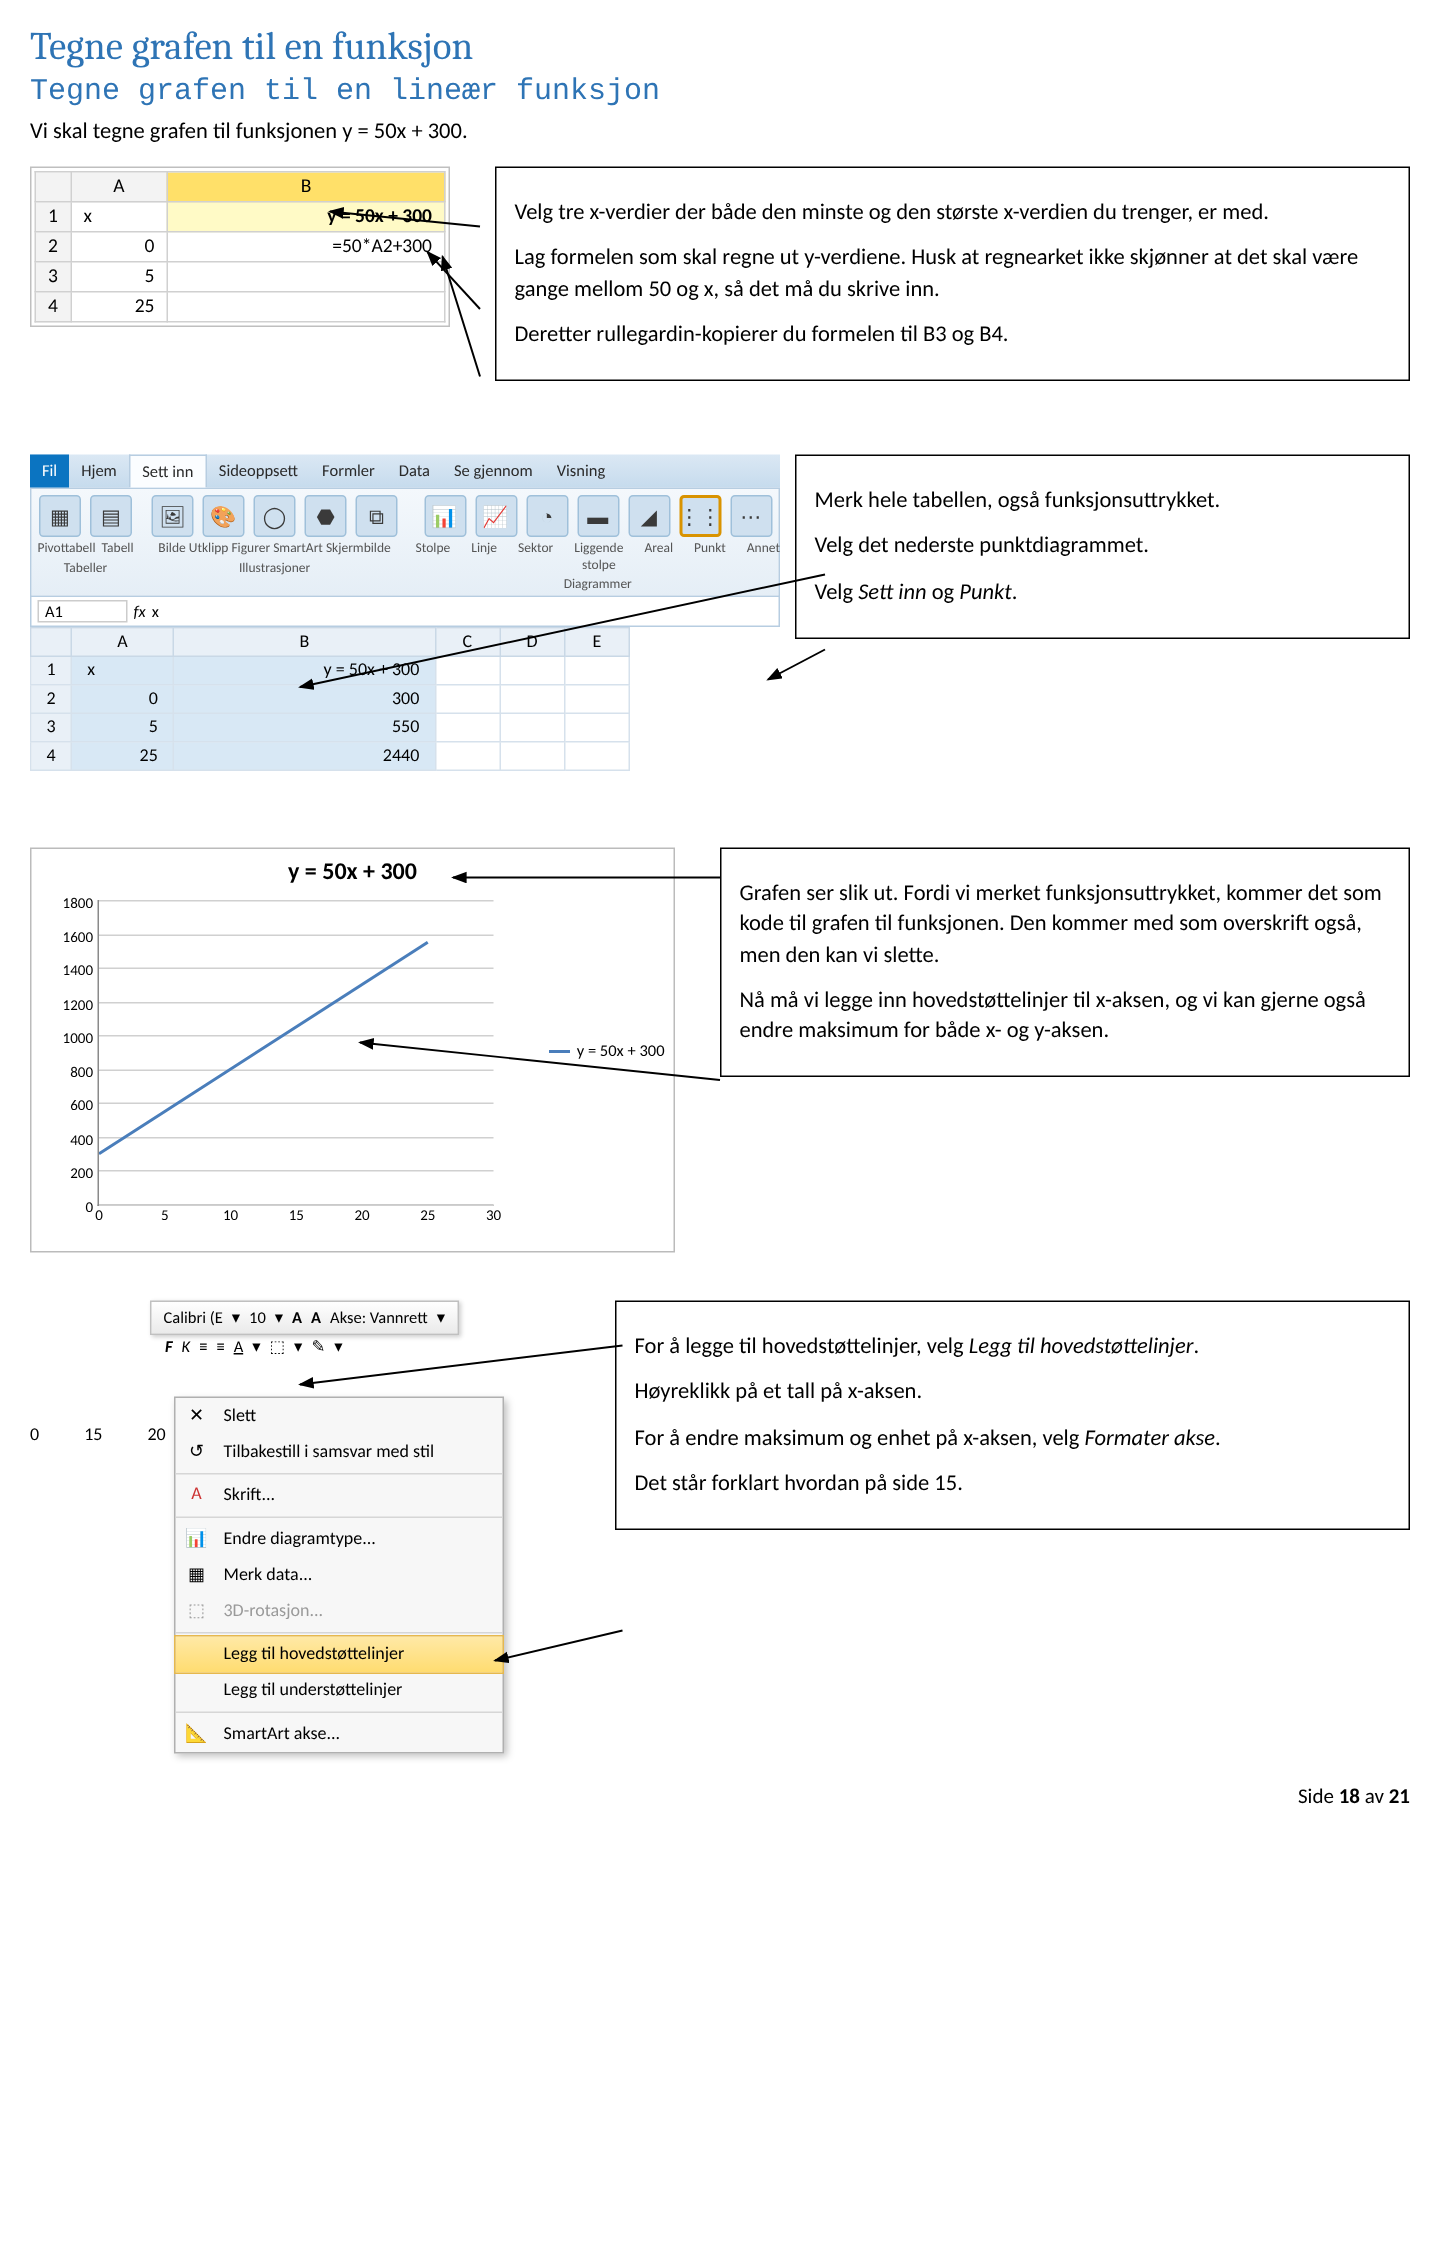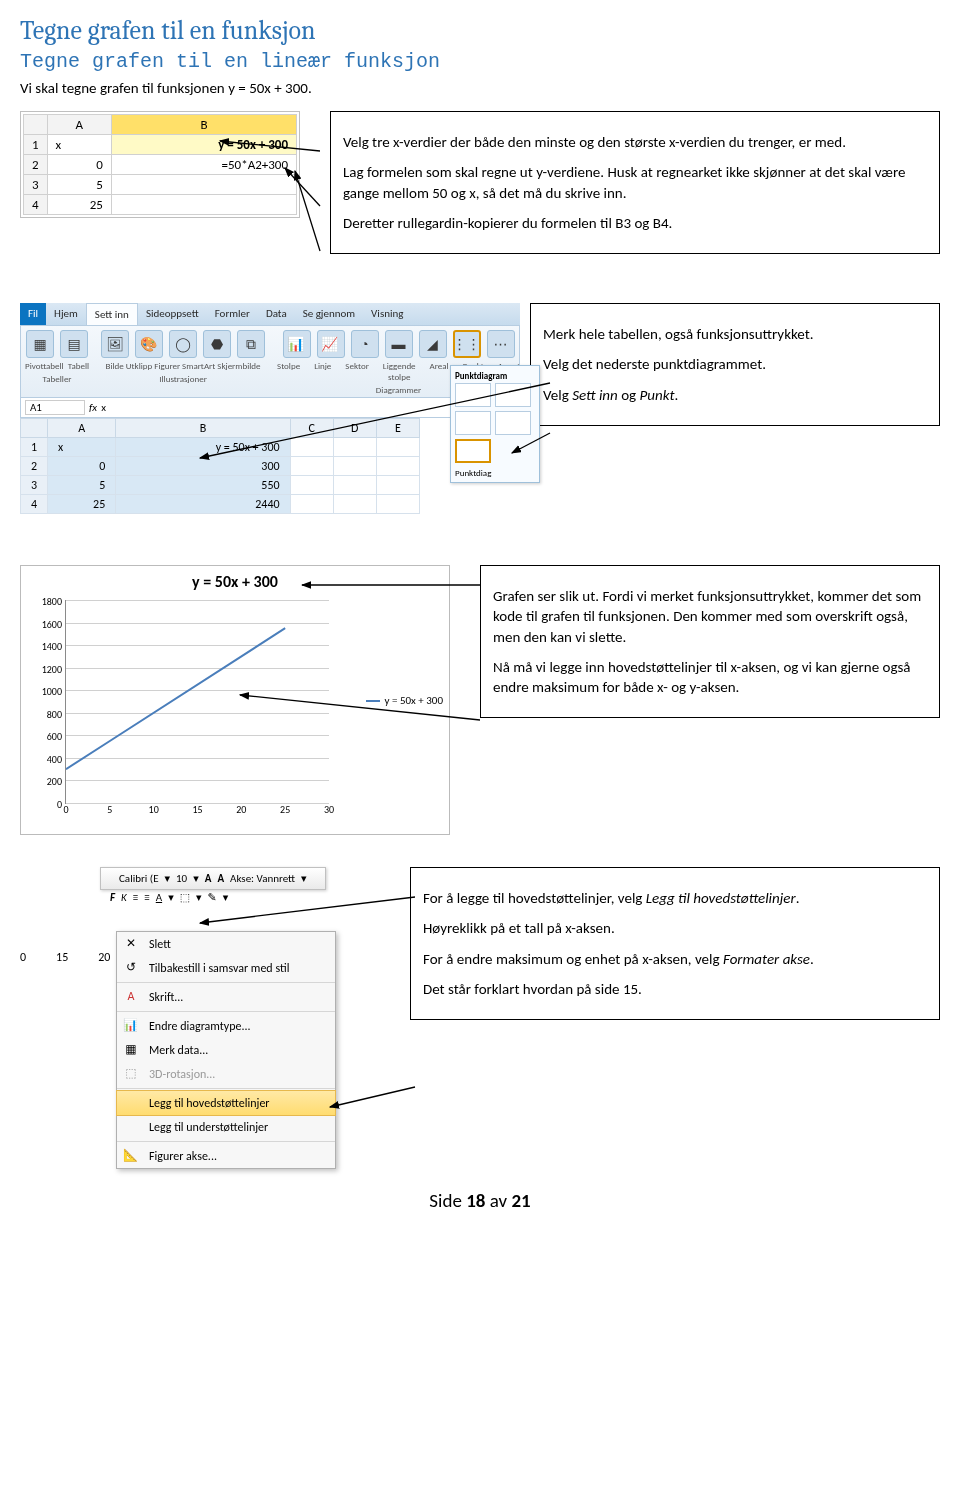--- a/index.html
+++ b/index.html
@@ -85,36 +85,36 @@
   .hgrid { position: absolute; left: 0; right: 0; border-top: 1px solid #d0d0d0; }
   .ylab { position: absolute; right: 100%; transform: translateX(-4px); font-size: 10px; top: -6px; }
   .xlab { position: absolute; font-size: 10px; top: 100%; transform: translateX(-50%); }
   .data-line { position: absolute; left: 0; top: 0; width: 100%; height: 100%; }
 
   
   .ctx-wrap { width: 380px; position: relative; }
   .mini-toolbar {
     position: absolute; top: 0; left: 80px;
     background: linear-gradient(#fff,#eaeaea); border: 1px solid #c0c0c0;
-    font-size: 11px; padding: 4px 18px; display: flex; gap: 6px; 
+    font-size: 11px; padding: 4px 8px; display: flex; gap: 6px; 
     box-shadow: 1px 1px 3px rgba(0,0,0,.2);
   }
   .axis-nums { font-size: 12px; display: flex; gap: 30px; margin-top: 46px; }
   .ctx-menu {
     position: absolute; top: 64px; left: 96px; width: 220px;
     background: #f7f7f7; border: 1px solid #b0b0b0;
     font-size: 12px; box-shadow: 2px 2px 5px rgba(0,0,0,.25);
   }
   .ctx-menu .mi { padding: 5px 10px 5px 32px; position: relative; }
   .ctx-menu .mi.disabled { color: #9a9a9a; }
   .ctx-menu .mi.hl { background: linear-gradient(#ffe9a6,#ffdc70); border: 1px solid #e6b84d; margin: -1px; }
   .ctx-menu .sep { height: 1px; background: #d6d6d6; margin: 2px 0; }
   .ctx-menu .micon { position: absolute; left: 6px; top: 4px; width: 16px; height: 16px; font-size: 12px; text-align:center; }
 
-  .footer { text-align: center; font-size: 19px; margin-top: 22px; }
+  .footer { text-align: right; font-size: 14px; margin-top: 22px; }
 </style>
 </head>
 <body>
 
 <div class="page">
   <h1 class="h-blue-large">Tegne grafen til en funksjon</h1>
   <h2 class="h-blue-med">Tegne grafen til en lineær funksjon</h2>
   <p class="body-text">Vi skal tegne grafen til funksjonen y = 50x + 300.</p>
 
   <div class="row">
@@ -275,31 +275,20 @@
         <tr>
               <td class="rh">4</td>
           <td class="sel-range">25</td>
           <td class="sel-range">2440</td>
               <td></td>
               <td></td>
               <td></td>
             </tr>
       </tbody>
         </table>
-      <div class="scatter-pop">
-        <div class="title">Punktdiagram</div>
-        <div class="scatter-grid">
-          <div class="scatter-thumb"></div>
-          <div class="scatter-thumb"></div>
-          <div class="scatter-thumb"></div>
-          <div class="scatter-thumb"></div>
-          <div class="scatter-thumb hl"></div>
-        </div>
-        <div style="margin-top:4px">Punktdiag</div>
-      </div>
       <svg class="arrow-svg" width="540" height="240">
         <defs>
             <marker id="ah2" markerWidth="8" markerHeight="8" refX="7" refY="3" orient="auto">
               <path d="M0,0 L8,3 L0,6 Z" fill="#000"></path>
             </marker>
           </defs>
         <line x1="530" y1="80" x2="180" y2="155" stroke="#000" stroke-width="1.3" marker-end="url(#ah2)"></line>
         <line x1="530" y1="130" x2="492" y2="150" stroke="#000" stroke-width="1.3" marker-end="url(#ah2)"></line>
       </svg>
     </div>
@@ -414,21 +403,21 @@
         <div class="sep"></div>
         <div class="mi"><span class="micon" style="color:#c33">A</span><span>Skrift...</span></div>
         <div class="sep"></div>
         <div class="mi"><span class="micon">📊</span><span>Endre diagramtype...</span></div>
         <div class="mi"><span class="micon">▦</span><span>Merk data...</span></div>
         <div class="mi disabled"><span class="micon">⬚</span><span>3D-rotasjon...</span></div>
         <div class="sep"></div>
         <div class="mi hl"><span>Legg til hovedstøttelinjer</span></div>
         <div class="mi"><span>Legg til understøttelinjer</span></div>
         <div class="sep"></div>
-        <div class="mi"><span class="micon">📐</span><span>Figurer akse...</span></div>
+        <div class="mi"><span class="micon">📐</span><span>SmartArt akse...</span></div>
       </div>
       <svg class="arrow-svg" width="400" height="300">
         <defs>
             <marker id="ah4" markerWidth="8" markerHeight="8" refX="7" refY="3" orient="auto">
               <path d="M0,0 L8,3 L0,6 Z" fill="#000"></path>
             </marker>
           </defs>
         <line x1="395" y1="30" x2="180" y2="56" stroke="#000" stroke-width="1.3" marker-end="url(#ah4)"></line>
         <line x1="395" y1="220" x2="310" y2="240" stroke="#000" stroke-width="1.3" marker-end="url(#ah4)"></line>
       </svg>

